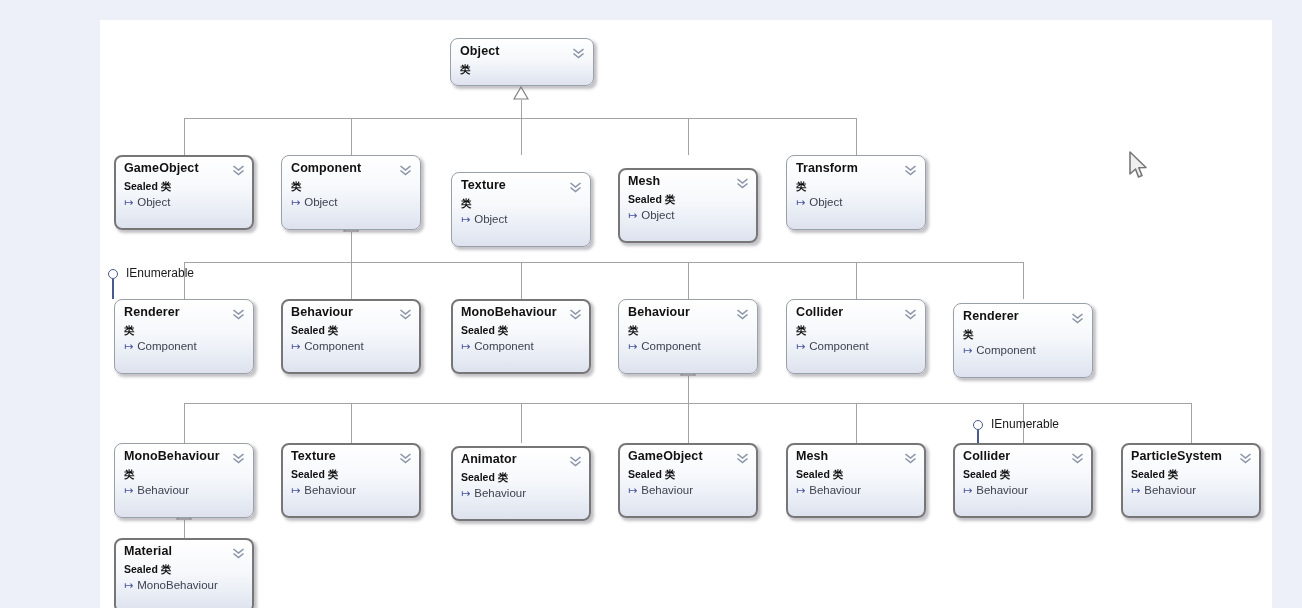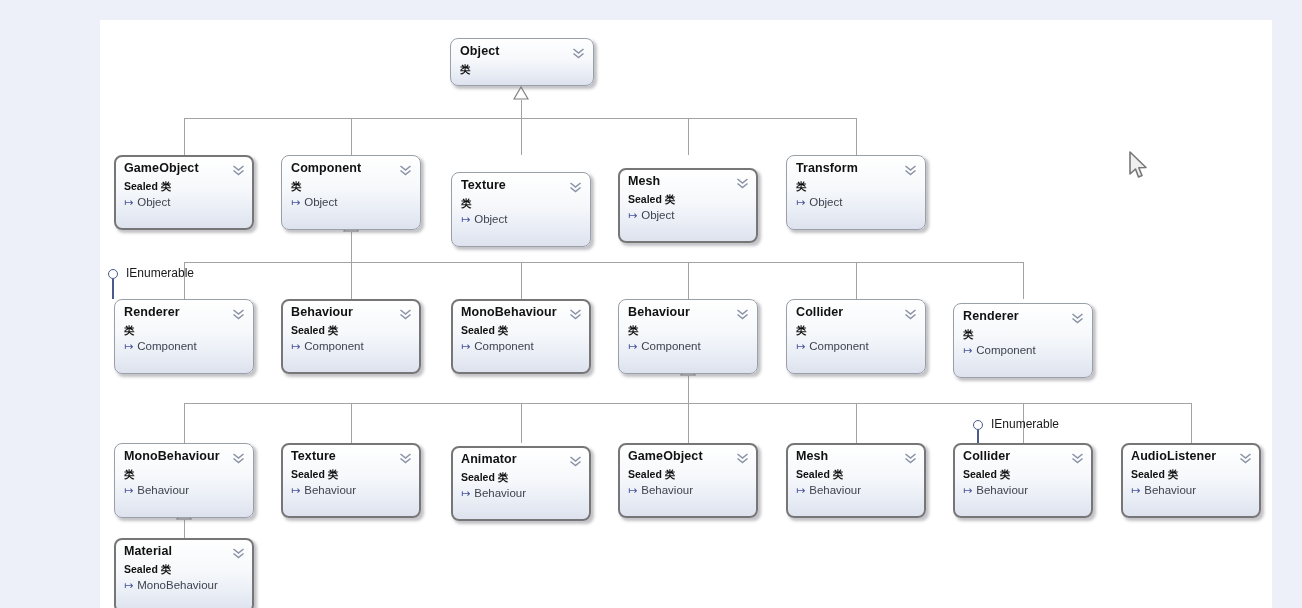--- a/index.html
+++ b/index.html
@@ -367,21 +367,21 @@
       </div>
     <div class="cbox-mod">Sealed 类</div>
     <div class="cbox-base">
         <span class="base-arrow">↦</span>
         <span>Behaviour</span>
       </div>
   </div>
 
   <div class="cbox sealed" style="left:1121px;top:443px">
     <div class="cbox-head">
-        <span class="cbox-title">AudioListener</span>
+        <span class="cbox-title">ParticleSystem</span>
         <span class="chevron"><svg width="13" height="11">
             <polyline points="1.5,1 6.5,5 11.5,1" fill="none" stroke="#8a94a6" stroke-width="1.6"></polyline>
             <polyline points="1.5,5.5 6.5,9.5 11.5,5.5" fill="none" stroke="#8a94a6" stroke-width="1.6"></polyline>
           </svg></span>
       </div>
     <div class="cbox-mod">Sealed 类</div>
     <div class="cbox-base">
         <span class="base-arrow">↦</span>
         <span>Behaviour</span>
       </div>

